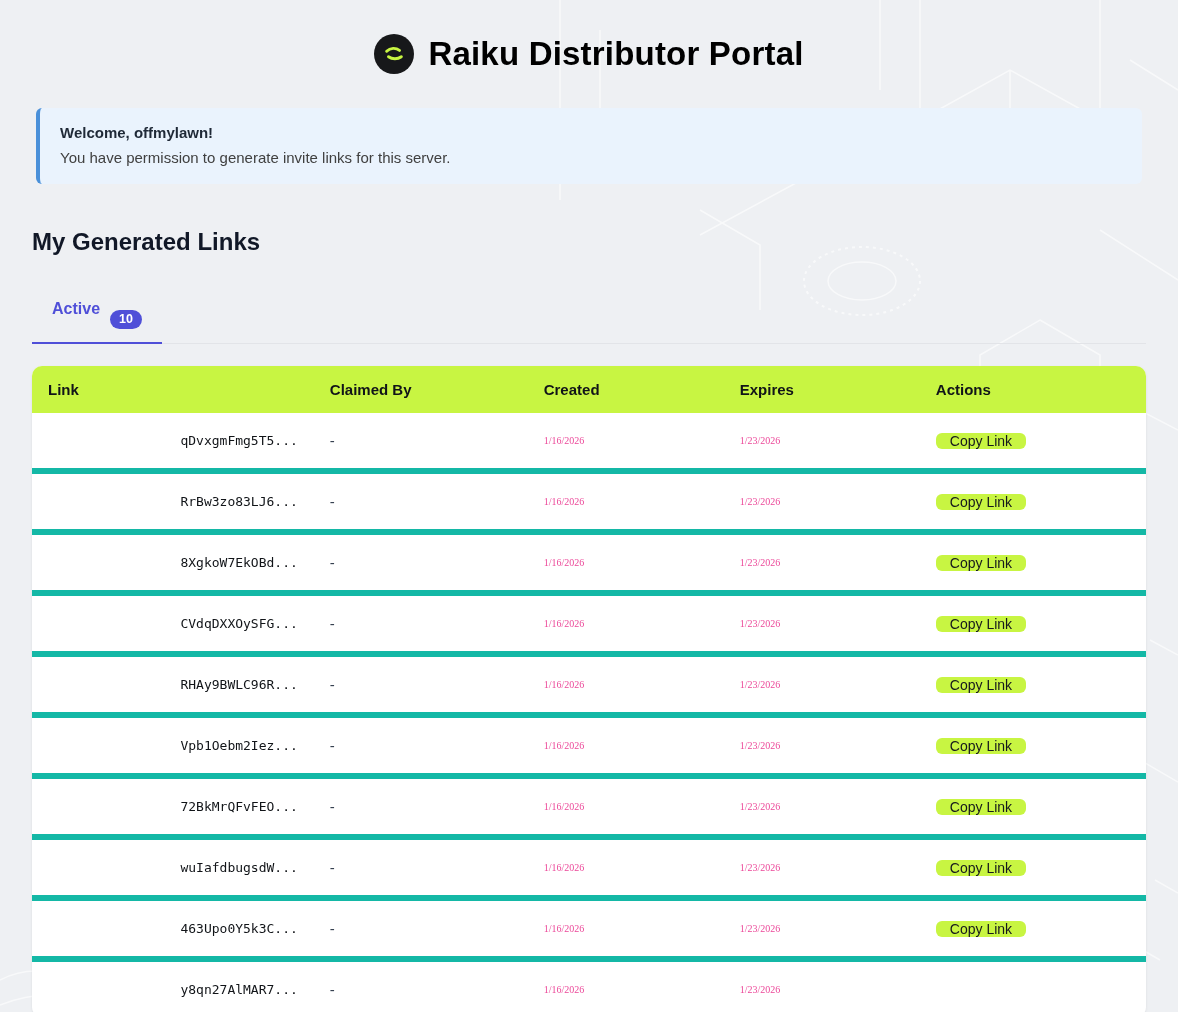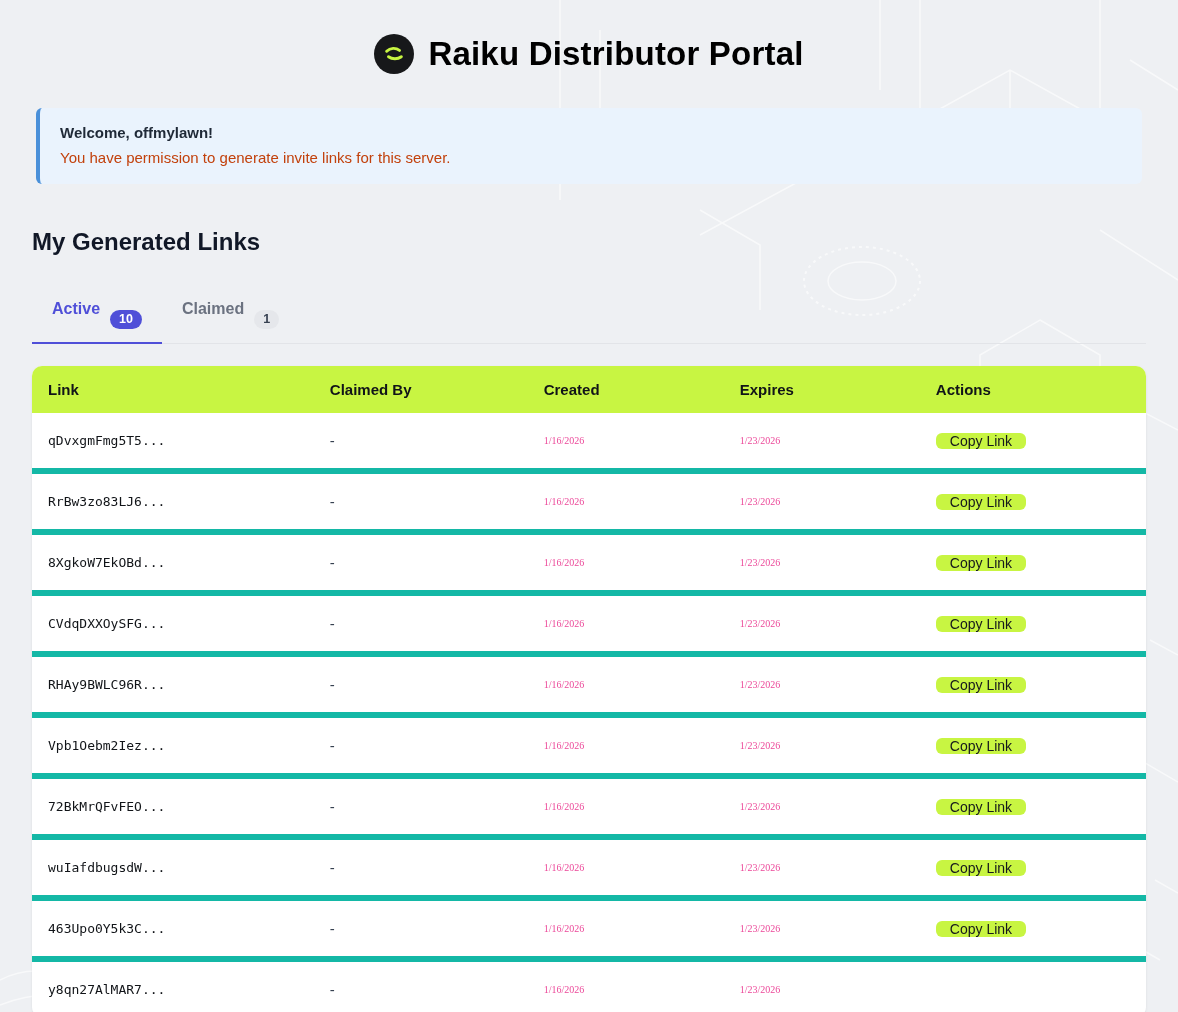--- a/index.html
+++ b/index.html
@@ -55,32 +55,33 @@
     margin: 4px 4px 0 4px;
   }
   .welcome-title {
     font-size: 15px;
     font-weight: bold;
     color: #1f2937;
     margin-bottom: 8px;
   }
   .welcome-subtitle {
     font-size: 15px;
-    color: #c2410c;
+    color: #404040;
   }
   
   .section-title {
     font-size: 24px;
     font-weight: bold;
     color: #111827;
     margin: 44px 0 26px 0;
   }
   
   .tabs {
     display: flex;
+    gap: 16px;
     border-bottom: 1px solid #e2e4e8;
   }
   .tab {
     display: flex;
     align-items: center;
     gap: 10px;
     padding: 8px 20px 13px 20px;
     cursor: pointer;
     border-bottom: 2px solid transparent;
     margin-bottom: -1px;
@@ -127,20 +128,21 @@
     padding: 19px 16px;
     border-top: 6px solid #14b8a6;
     font-size: 15px;
     color: #111418;
   }
   tbody tr:first-child td { border-top: none; }
   .code {
     font-family: "DejaVu Sans Mono", monospace;
     font-size: 13px;
     color: #111418;
+    text-align: right;
   }
   .mono-date {
     font-family: Liberation Serif, serif;
     font-size: 10px;
     color: #ec4899;
   }
   .dash { color: #374151; }
   .copy-btn {
     background: #c8f542;
     color: #15181c;
@@ -188,24 +190,20 @@
     <div class="welcome-subtitle">You have permission to generate invite links for this server.</div>
   </div>
 
   <h2 class="section-title">My Generated Links</h2>
 
   <div class="tabs">
     <div class="tab active">
       <span>Active</span>
       <span class="tab-badge">10</span>
     </div>
-    <div class="tab">
-      <span>Claimed</span>
-      <span class="tab-badge">1</span>
-    </div>
   </div>
 
   <div class="table-card">
     <table>
       <thead>
         <tr>
           <th class="col-link">Link</th>
           <th class="col-claimed">Claimed By</th>
           <th class="col-created">Created</th>
           <th class="col-expires">Expires</th>

